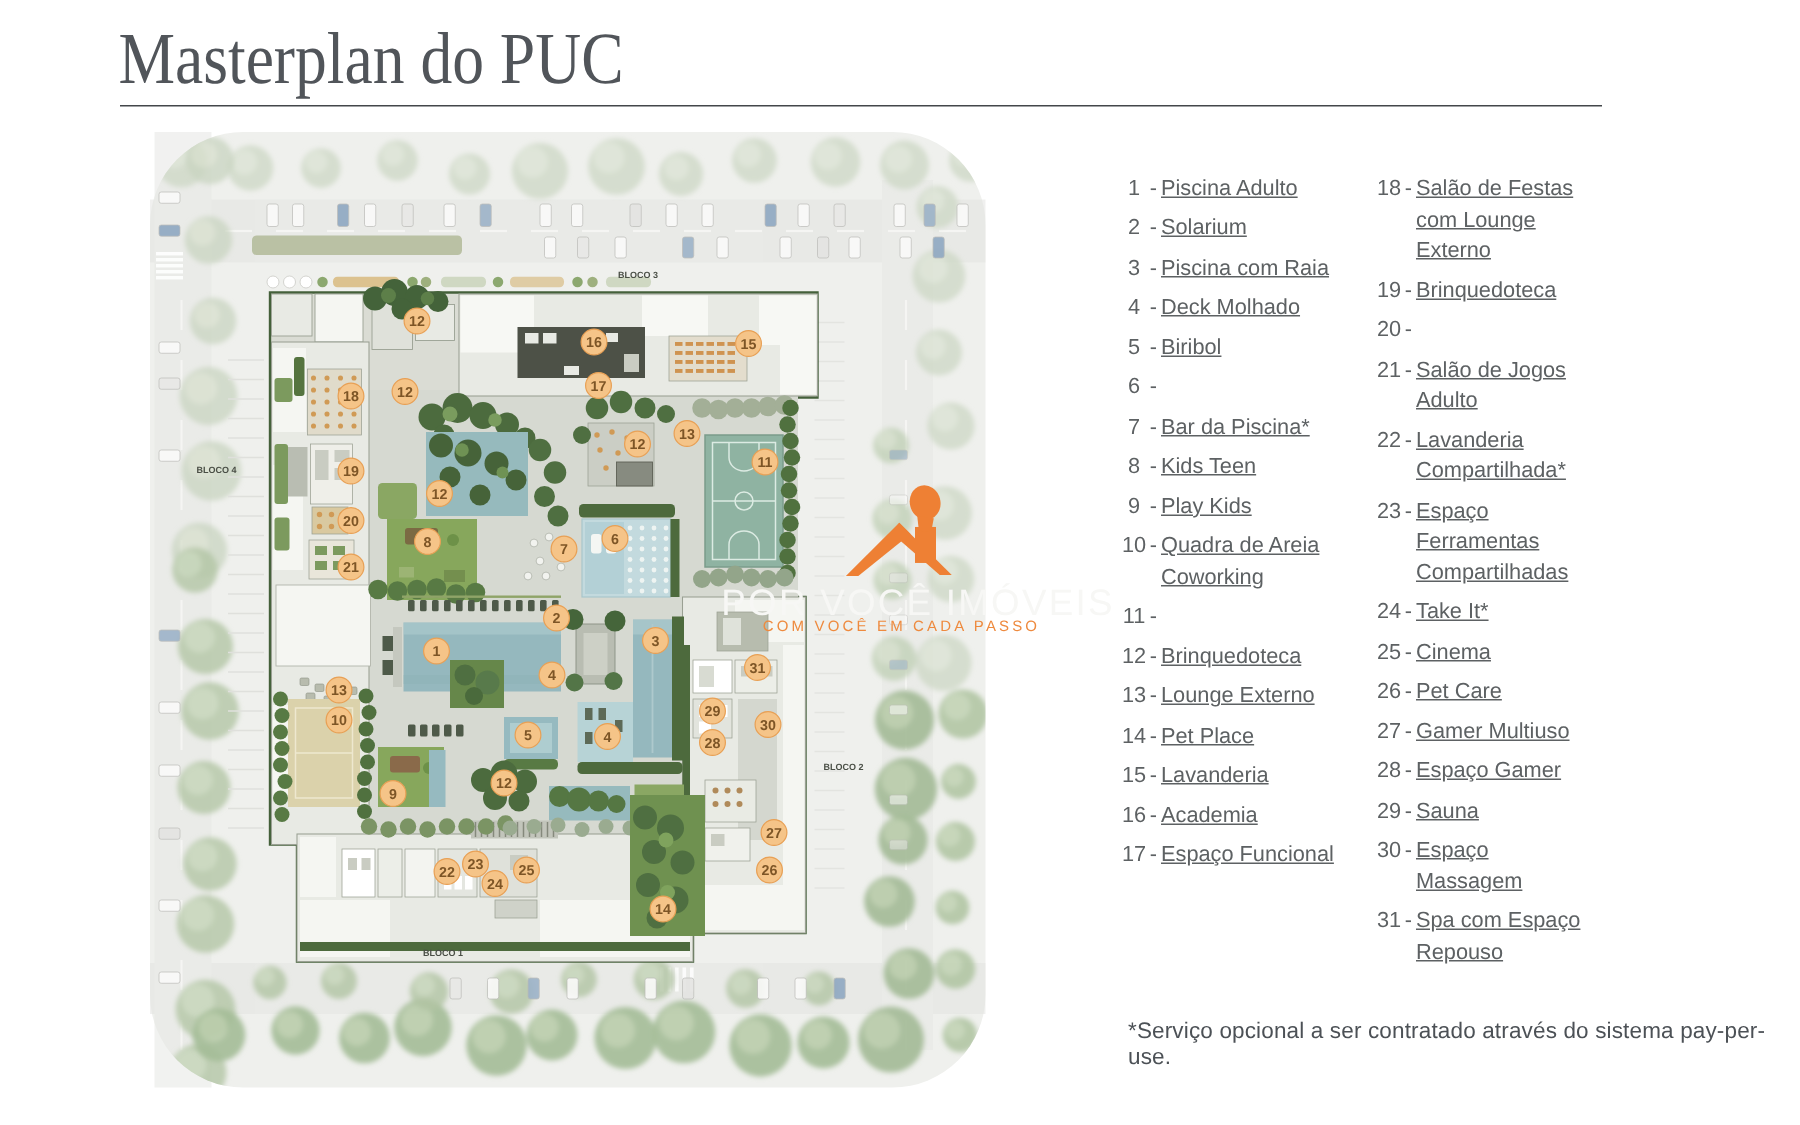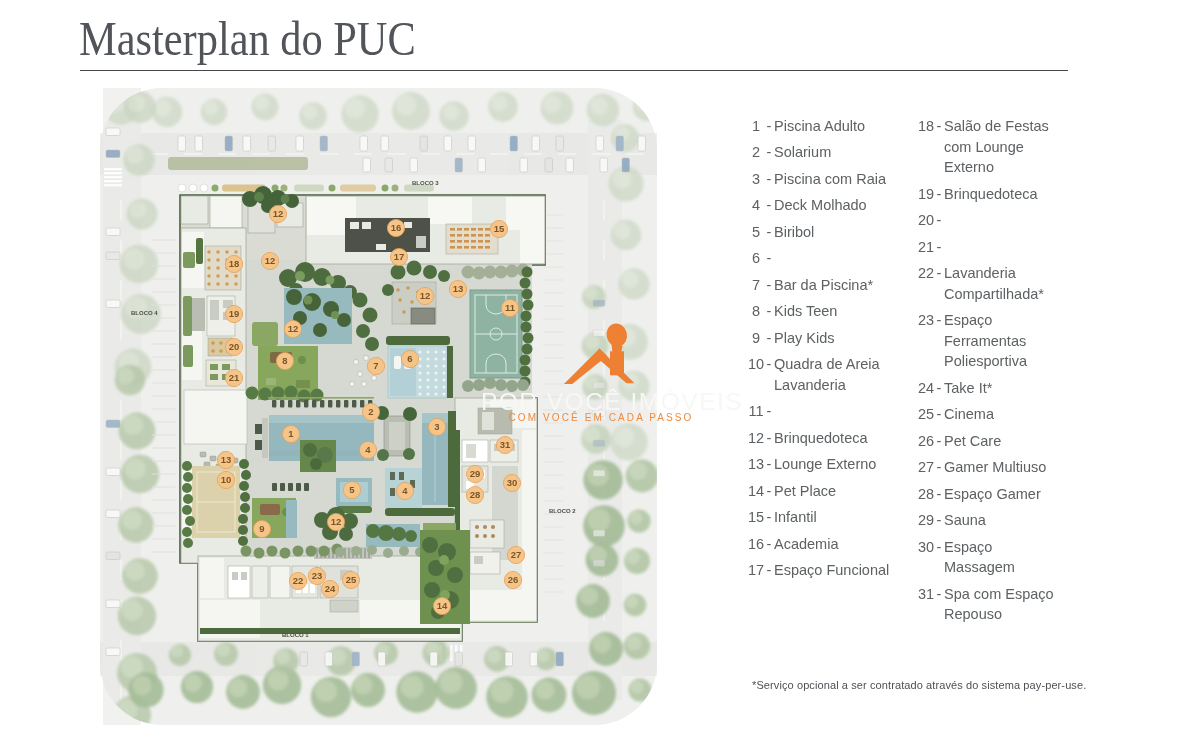--- a/index.html
+++ b/index.html
@@ -11,22 +11,22 @@
             transform:scaleX(0.865); transform-origin:left; white-space:nowrap; }
   .rule { position:absolute; left:80px; top:70px; width:988px; height:0;
            border-top:1.6px solid #43474a; }
   .plansvg { position:absolute; left:0; top:0; }
   .col { position:absolute; font-size:14.5px; color:#5d6163; }
   .col1 { left:748px; top:116px; width:150px; }
   .col2 { left:918px; top:116px; width:140px; }
   .li { display:flex; line-height:20.6px; margin-bottom:5.9px; }
   .ln { width:16px; text-align:center; flex:0 0 16px; }
   .ld { flex:0 0 10px; text-align:center; }
-  .lt { flex:1; max-width:116px; }
-  .foot { position:absolute; left:752px; top:679px; font-size:11px; color:#4c5156; letter-spacing:0.1px; }
+  .lt { flex:1; max-width:116px;text-decoration:underline; }
+  .foot { position:absolute; left:752px; top:679px; font-size:15px; color:#4c5156; letter-spacing:0.1px; }
 </style>
 </head>
 <body>
 
 <div class="title">Masterplan do PUC</div>
 
 <div class="rule"></div>
 
 <svg class="plansvg" width="1200" height="750" viewBox="0 0 1200 750">
 <defs>
@@ -1365,21 +1365,21 @@
       <span class="lt">Kids Teen</span>
     </div>
 <div class="li">
       <span class="ln">9</span>
       <span class="ld">-</span>
       <span class="lt">Play Kids</span>
     </div>
 <div class="li">
       <span class="ln">10</span>
       <span class="ld">-</span>
-      <span class="lt">Quadra de Areia Lavanderia</span>
+      <span class="lt">Quadra de Areia Coworking</span>
     </div>
 <div class="li">
       <span class="ln">11</span>
       <span class="ld">-</span>
     </div>
 <div class="li">
       <span class="ln">12</span>
       <span class="ld">-</span>
       <span class="lt">Brinquedoteca</span>
     </div>
@@ -1389,21 +1389,21 @@
       <span class="lt">Lounge Externo</span>
     </div>
 <div class="li">
       <span class="ln">14</span>
       <span class="ld">-</span>
       <span class="lt">Pet Place</span>
     </div>
 <div class="li">
       <span class="ln">15</span>
       <span class="ld">-</span>
-      <span class="lt">Infantil</span>
+      <span class="lt">Lavanderia</span>
     </div>
 <div class="li">
       <span class="ln">16</span>
       <span class="ld">-</span>
       <span class="lt">Academia</span>
     </div>
 <div class="li">
       <span class="ln">17</span>
       <span class="ld">-</span>
       <span class="lt">Espaço Funcional</span>
@@ -1421,30 +1421,31 @@
       <span class="ld">-</span>
       <span class="lt">Brinquedoteca</span>
     </div>
 <div class="li">
       <span class="ln">20</span>
       <span class="ld">-</span>
     </div>
 <div class="li">
       <span class="ln">21</span>
       <span class="ld">-</span>
+      <span class="lt">Salão de Jogos Adulto</span>
     </div>
 <div class="li">
       <span class="ln">22</span>
       <span class="ld">-</span>
       <span class="lt">Lavanderia Compartilhada*</span>
     </div>
 <div class="li">
       <span class="ln">23</span>
       <span class="ld">-</span>
-      <span class="lt">Espaço Ferramentas Poliesportiva</span>
+      <span class="lt">Espaço Ferramentas Compartilhadas</span>
     </div>
 <div class="li">
       <span class="ln">24</span>
       <span class="ld">-</span>
       <span class="lt">Take It*</span>
     </div>
 <div class="li">
       <span class="ln">25</span>
       <span class="ld">-</span>
       <span class="lt">Cinema</span>

